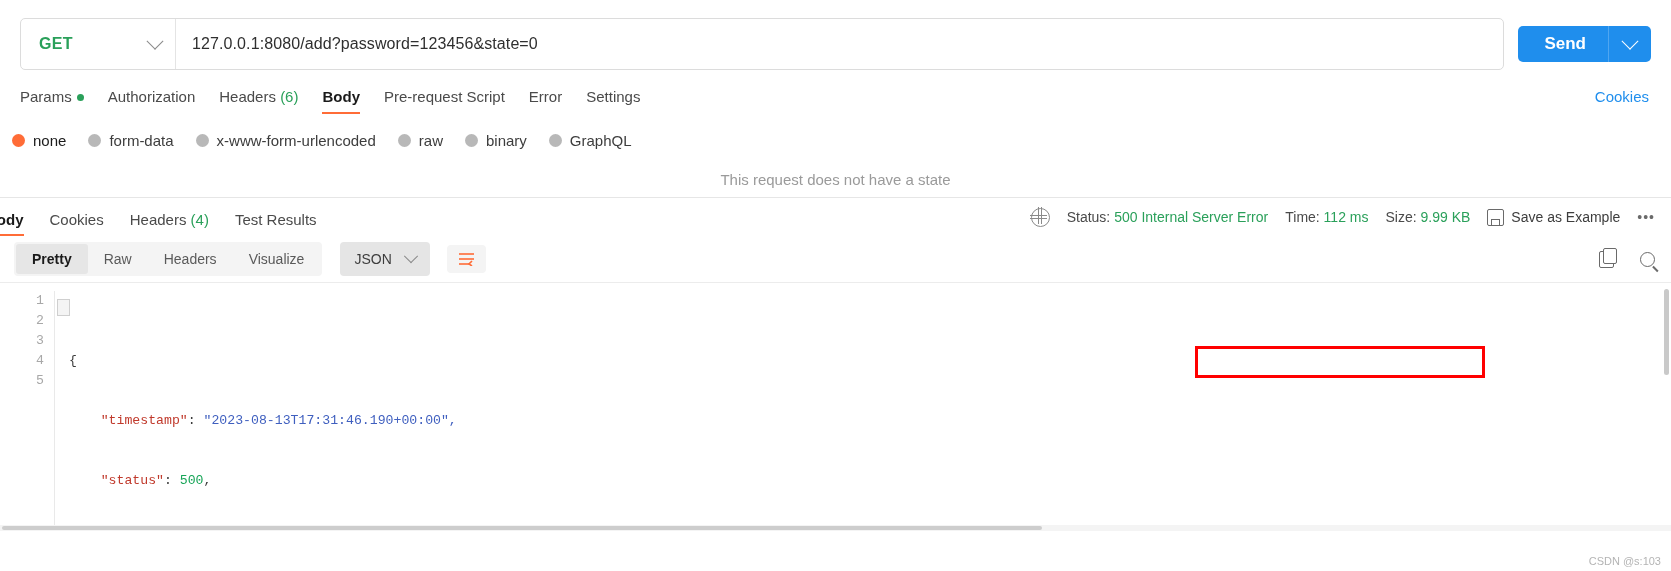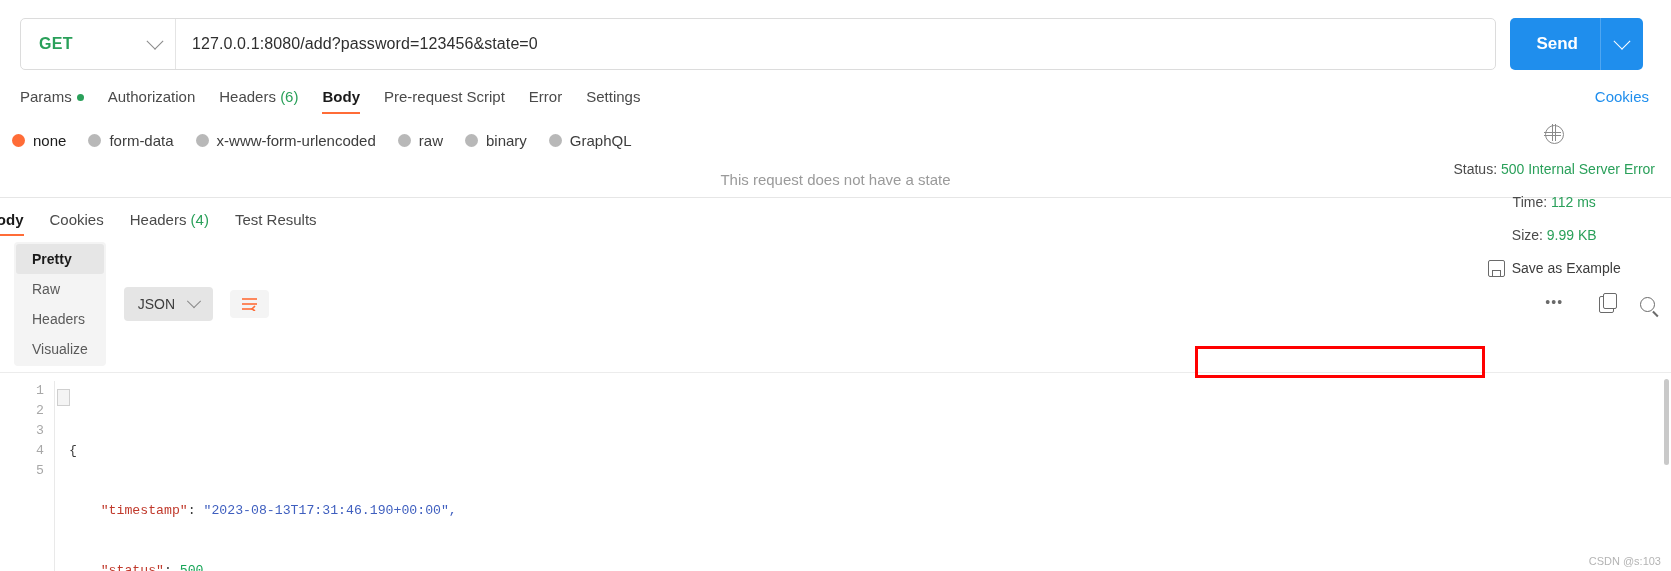--- a/index.html
+++ b/index.html
@@ -13,21 +13,21 @@
     overflow: hidden;
     font-family: "Liberation Sans", sans-serif;
     color: #2b2b2b;
     position: relative;
   }
 
   
   .request-bar {
     display: flex;
     align-items: center;
-    padding: 18px 28px 0 20px;
+    padding: 18px 20px 0 20px;
     box-sizing: border-box;
   }
   .url-group {
     flex: 1;
     display: flex;
     align-items: stretch;
     border: 1px solid #dcdcdc;
     border-radius: 5px;
     height: 52px;
     background: #ffffff;
@@ -60,21 +60,21 @@
     display: flex;
     align-items: center;
     padding-left: 16px;
     font-size: 16px;
     color: #2f2f2f;
     letter-spacing: .1px;
   }
   .send-wrap {
     display: flex;
     margin-left: 14px;
-    height: 52px;
+    height: 36px;
   }
   .send-btn {
     background: #1f8eed;
     color: #ffffff;
     font-size: 17px;
     font-weight: bold;
     display: flex;
     align-items: center;
     padding: 0 22px 0 26px;
     border-radius: 5px 0 0 5px;
@@ -205,21 +205,20 @@
     height: 2.5px;
     background: #ff6c37;
   }
   .resp-meta {
     margin-left: auto;
     display: flex;
     align-items: center;
     gap: 17px;
     font-size: 14px;
     color: #4a4a4a;
-    flex-direction: column;
   }
   .meta-val { color: #2aa05a; }
   .globe {
     width: 17px; height: 17px;
     border-radius: 50%;
     border: 1.4px solid #8a8a8a;
     position: relative;
   }
   .globe::before {
     content:"";
@@ -260,21 +259,20 @@
     display: flex;
     align-items: center;
     gap: 4px;
     padding: 6px 16px 6px 14px;
   }
   .seg-group {
     display: flex;
     background: #f4f4f4;
     border-radius: 4px;
     padding: 2px;
-    flex-direction: column;
   }
   .seg {
     font-size: 14px;
     color: #5a5a5a;
     padding: 7px 16px;
     border-radius: 3px;
     cursor: pointer;
     white-space: nowrap;
   }
   .seg.active {

